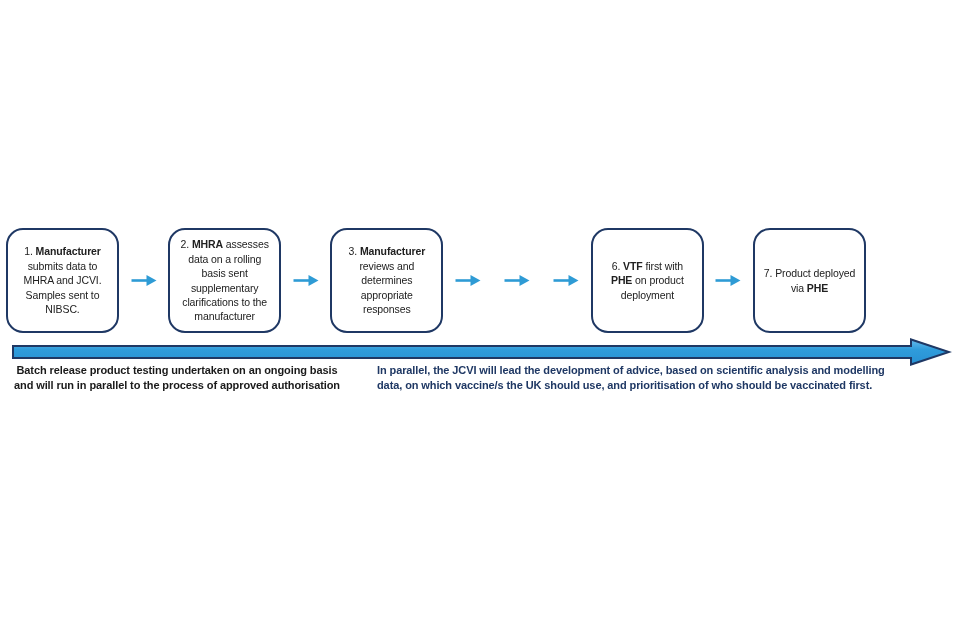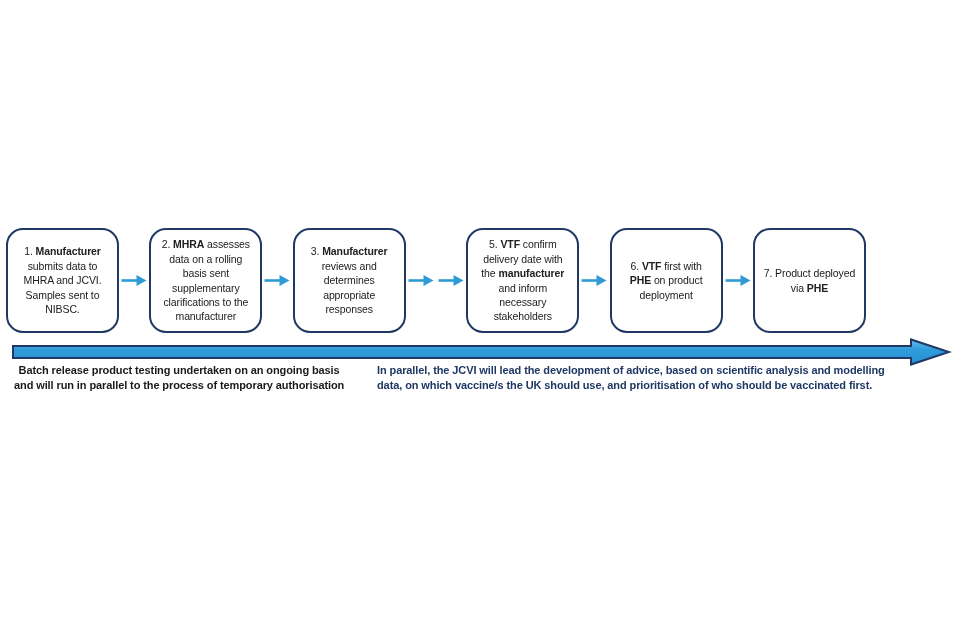--- a/index.html
+++ b/index.html
@@ -108,23 +108,20 @@
     </div>
 
 
     <div class="connector">
       <svg width="26" height="13" viewBox="0 0 26 13">
         <line x1="0.5" y1="6.5" x2="16" y2="6.5" stroke="#2e9bd5" stroke-width="2.6"></line>
         <polygon points="15.5,1 25.5,6.5 15.5,12" fill="#2e9bd5"></polygon>
       </svg>
     </div>
 
-    <div class="step">
-      <div class="step-text"><span>5. </span><span style="font-weight: 700;">VTF</span><span> confirm delivery date with the </span><span style="font-weight: 700;">manufacturer</span><span> and inform necessary stakeholders</span></div>
-    </div>
 
     <div class="connector">
       <svg width="26" height="13" viewBox="0 0 26 13">
         <line x1="0.5" y1="6.5" x2="16" y2="6.5" stroke="#2e9bd5" stroke-width="2.6"></line>
         <polygon points="15.5,1 25.5,6.5 15.5,12" fill="#2e9bd5"></polygon>
       </svg>
     </div>
 
     <div class="step">
       <div class="step-text"><span>6. </span><span style="font-weight: 700;">VTF</span><span> first with </span><span style="font-weight: 700;">PHE</span><span> on product deployment</span></div>
@@ -149,21 +146,21 @@
         <stop offset="0%" stop-color="#66bbec"></stop>
         <stop offset="40%" stop-color="#2f9cdb"></stop>
         <stop offset="100%" stop-color="#2791d3"></stop>
       </linearGradient>
     </defs>
     <polygon points="1,8 899,8 899,1.5 937,14 899,26.5 899,20 1,20" fill="url(#tg)" stroke="#1f3864" stroke-width="2" stroke-linejoin="miter"></polygon>
   </svg>
 
   <div class="note note-left">
     <div>Batch release product testing undertaken on an ongoing basis</div>
-    <div>and will run in parallel to the process of temporary authorisation</div>
+    <div>and will run in parallel to the process of approved authorisation</div>
   </div>
 
   <div class="note note-right">
     <div>In parallel, the JCVI will lead the development of advice, based on scientific analysis and modelling</div>
     <div>data, on which vaccine/s the UK should use, and prioritisation of who should be vaccinated first.</div>
   </div>
 
 </div>
 
 </body></html>

